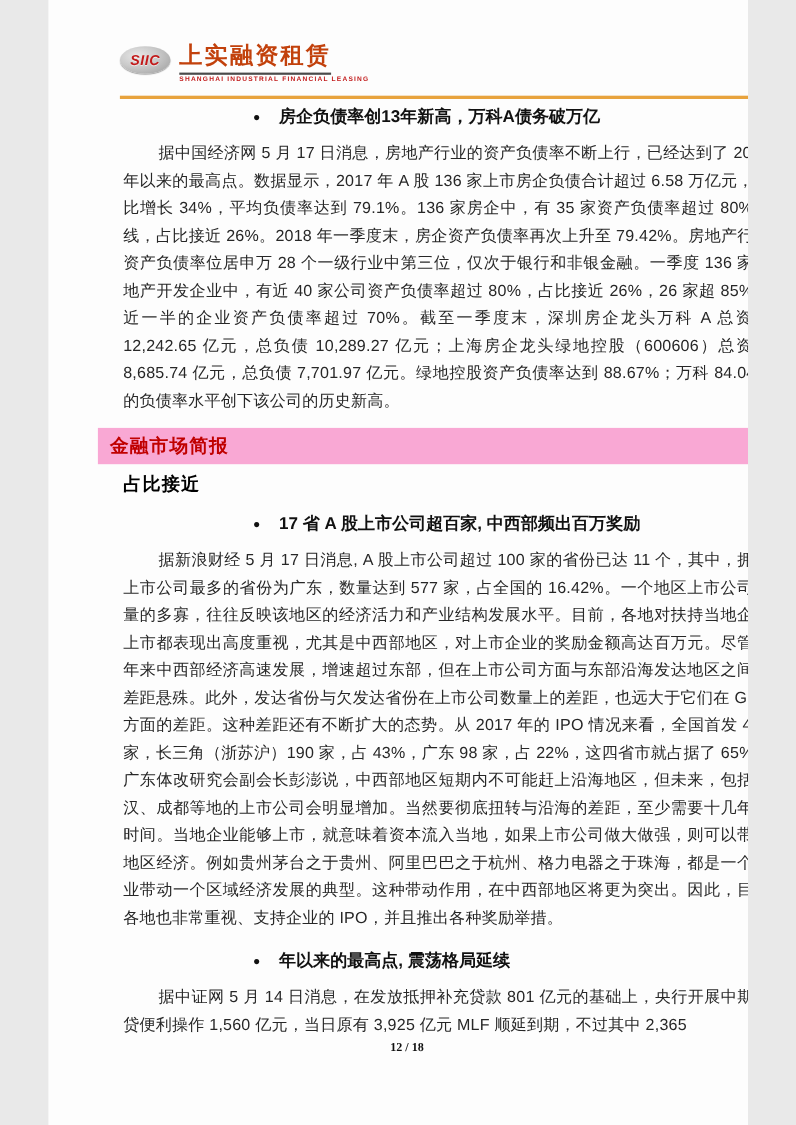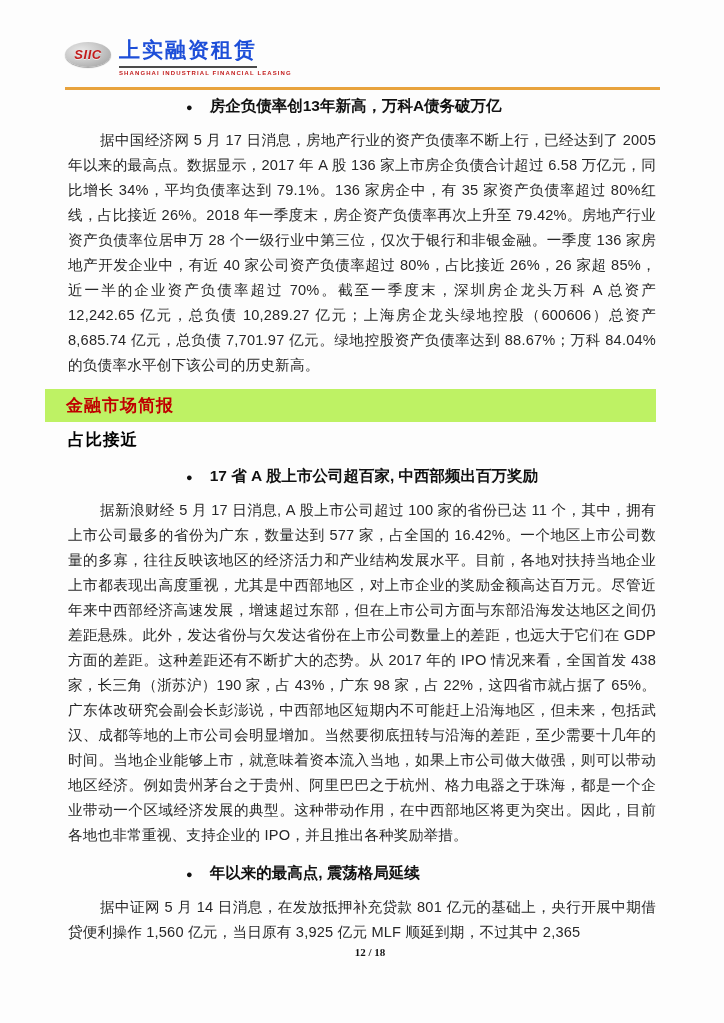--- a/index.html
+++ b/index.html
@@ -1,19 +1,19 @@
 <!DOCTYPE html>
 <html><head>
 <meta charset="utf-8">
 <style>
   * { margin:0; padding:0; box-sizing:border-box; }
   html,body { background:#e9e9e9; }
   .page {
     position:relative;
-    width:724px; height:1023px;
+    width:636px; height:1023px;
     margin:0 auto;
     background:#fdfdfd;
     font-family:"Liberation Sans","DejaVu Sans",sans-serif;
     color:#1a1a1a;
     overflow:hidden;
   }
   
   .header { position:absolute; top:36px; left:65px; right:64px; }
   .logo { display:flex; align-items:flex-start; gap:8px; }
   .logo-mark {
@@ -22,21 +22,21 @@
     background:radial-gradient(ellipse at 35% 35%, #e8e8e8 0%, #c9c9c9 45%, #9a9a9a 100%);
     box-shadow:0 1px 1px rgba(0,0,0,.35);
     display:flex; align-items:center; justify-content:center;
   }
   .logo-mark span {
     font-style:italic; font-weight:bold; font-size:13px; letter-spacing:.5px;
     color:#c21b1b; text-shadow:0 1px 0 rgba(255,255,255,.6);
   }
   .logo-text { display:inline-block; }
   .logo-cn {
-    font-size:21px; font-weight:bold; color:#1d4ed8; letter-spacing:2px;
+    font-size:21px; font-weight:bold; color:#c2410c; letter-spacing:2px;
     border-bottom:2px solid #4a4a4a; padding-bottom:2px; display:inline-block;
   }
   .logo-en {
     font-size:6px; color:#c21b1b; letter-spacing:1.1px; margin-top:2px;
     font-weight:bold; white-space:nowrap;
   }
   .header-rule {
     position:absolute; top:87px; left:65px; width:595px; height:3px;
     background:#e8a33d;
   }
@@ -49,23 +49,23 @@
   }
   .bullet { font-size:11px; line-height:1; color:#111; transform:translateY(1px); }
   .para {
     margin-top:11px;
     font-size:14.6px; line-height:25px; letter-spacing:.2px;
     text-align:justify; text-indent:2.2em; color:#272727;
   }
   .banner {
     margin:11px 0 0 -23px;          
     width:611px; height:33px;
-    background:#bef264;
+    background:#f9a8d4;
     display:flex; align-items:center;
-    padding-left:21px;
+    padding-left:11px;
     font-size:17px; font-weight:bold; color:#c00000;
     letter-spacing:1px;
   }
   .sub-heading {
     margin-top:7px;
     font-size:16.5px; font-weight:bold; color:#000; letter-spacing:1px;
   }
   .gap-sm { margin-top:15px; }
   .gap-md { margin-top:18px; }
   

